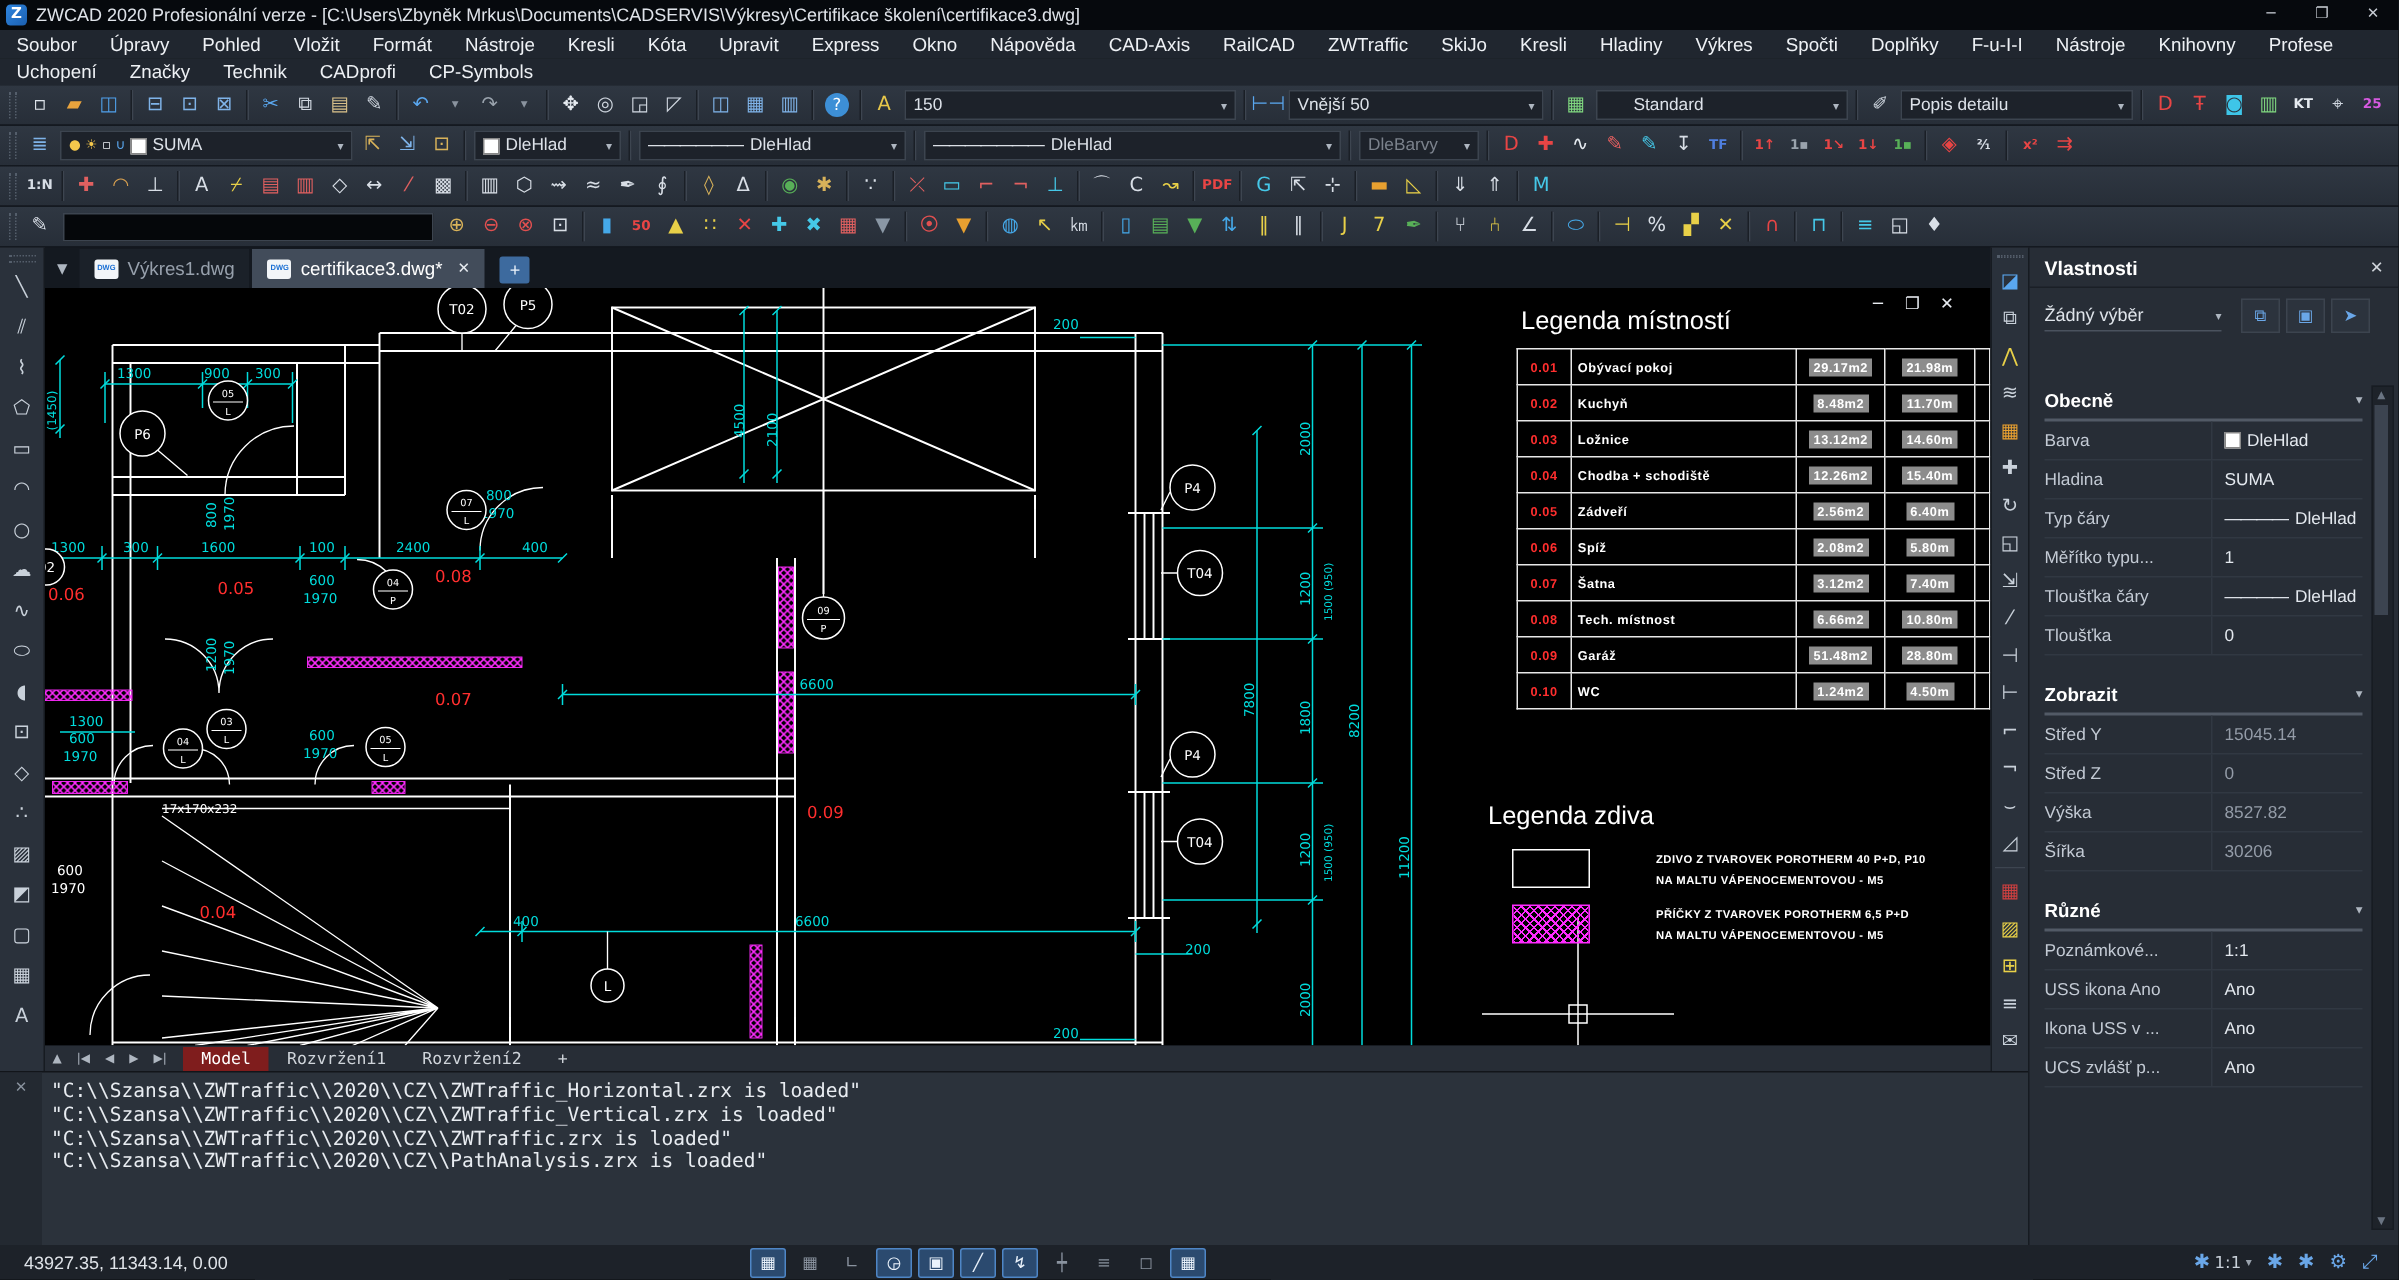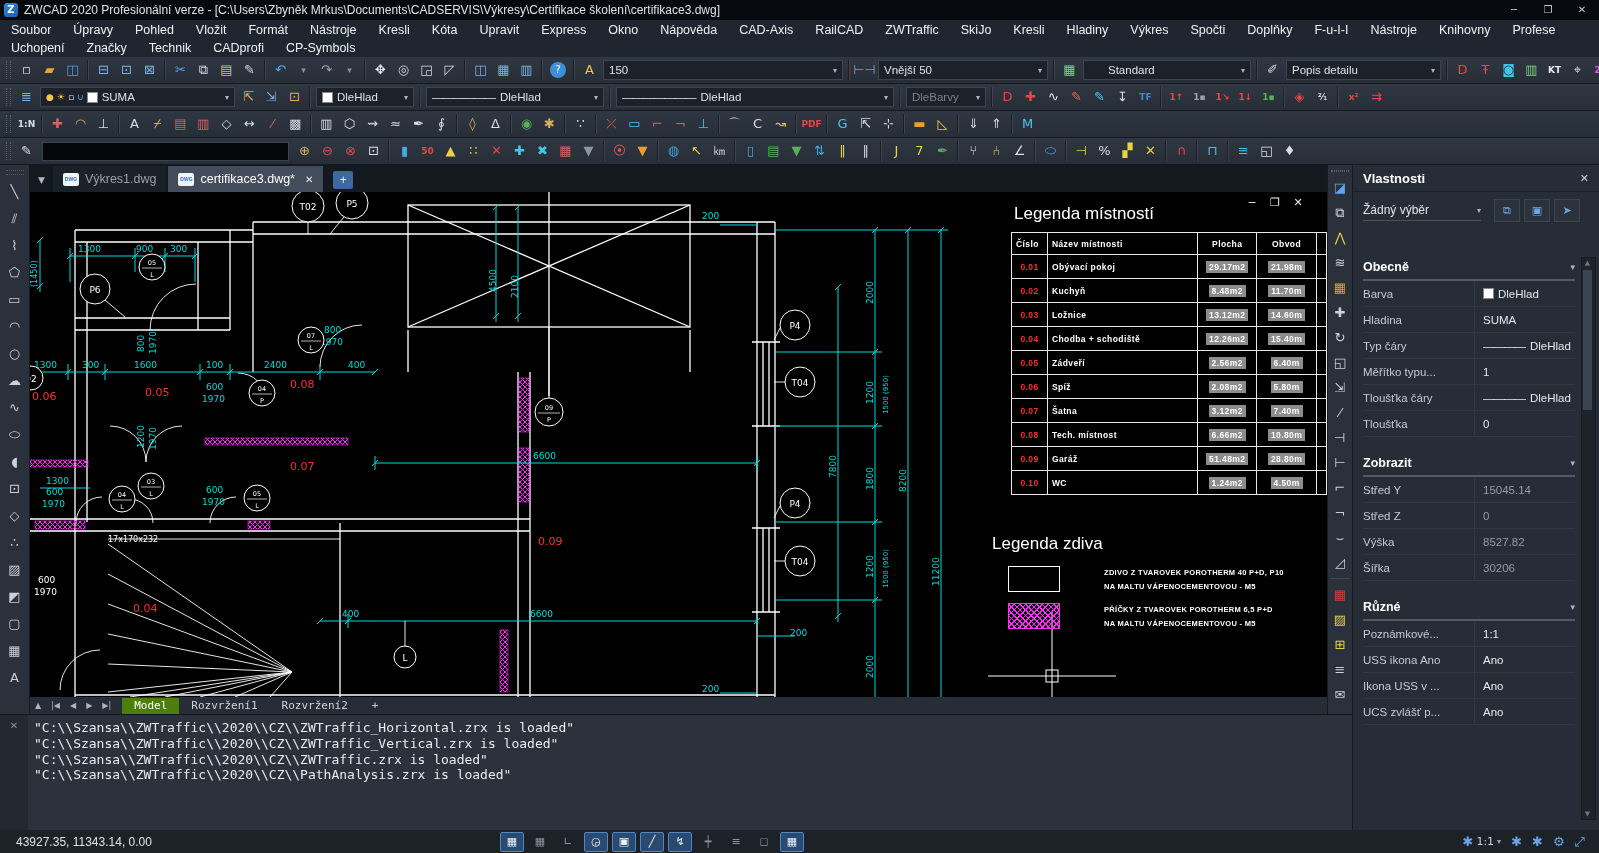--- a/index.html
+++ b/index.html
@@ -29,21 +29,21 @@
   .ti{width:23px;height:22px;line-height:22px;text-align:center;font-size:13px;color:#cfd6df;
       font-family:"DejaVu Sans",sans-serif;flex:0 0 auto;}
   .ti.small{font-size:9px;font-weight:bold;letter-spacing:0;}
   .ti.round{background:#3d8fd6;border-radius:50%;width:16px;height:16px;line-height:16px;font-size:11px;margin:0 4px;}
   .sep{width:1px;height:20px;background:#1a1f26;border-right:1px solid #3d4550;margin:0 3px;flex:0 0 auto;}
   .grip{width:3px;height:18px;border-left:1px dotted #545e6b;border-right:1px dotted #545e6b;margin:0 4px 0 2px;flex:0 0 auto;}
   .combo{height:20px;background:#1d222a;border:1px solid #3c444f;color:#dde2e9;font-size:11.5px;
     display:flex;align-items:center;padding:0 5px;box-sizing:border-box;margin:0 2px;flex:0 0 auto;}
   .combo .arw{margin-left:auto;color:#aeb6c0;font-size:8px;padding-left:6px;}
   .combo.dis{color:#7b828c;}
-  .cw235{width:240px;} .cw170{width:170px;} .cw140{width:168px;padding-left:24px;} .cw155{width:155px;}
+  .cw235{width:221px;} .cw170{width:170px;} .cw140{width:168px;padding-left:24px;} .cw155{width:155px;}
   .cw195{width:195px;} .cw98{width:98px;} .cw178{width:178px;} .cw278{width:278px;} .cw80{width:80px;}
   .mini{font-size:9px;margin-right:3px;font-family:"DejaVu Sans",sans-serif;}
   .chipw{width:9px;height:9px;background:#fff;border:1px solid #888;display:inline-block;margin-right:4px;}
   #cmdinput{width:245px;height:17px;background:#05070a;border:1px solid #3c444f;margin:0 4px;}
 
   
   #tabbar{position:absolute;left:30px;top:165px;width:1297px;height:27px;background:#141920;
     display:flex;align-items:flex-end;border-bottom:1px solid #0c0f14;}
   #tabdrop{color:#aeb6c0;font-size:9px;padding:0 8px 7px 8px;}
   .dtab{height:26px;display:flex;align-items:center;padding:0 10px;color:#97a0ac;font-size:12.5px;
@@ -91,21 +91,21 @@
   .swatch.hatch{border-color:#ff2bff;background-image:
     repeating-linear-gradient(45deg,#ff2bff,#ff2bff 1px,transparent 1px,transparent 4px),
     repeating-linear-gradient(-45deg,#ff2bff,#ff2bff 1px,transparent 1px,transparent 4px);}
   .wltext{font-size:7.5px;font-weight:bold;letter-spacing:.3px;line-height:14px;white-space:nowrap;}
 
   
   #layoutbar{position:absolute;left:30px;top:697px;width:1297px;height:17px;background:#272d36;
     display:flex;align-items:center;border-bottom:1px solid #12151a;}
   .lnav{color:#aeb6c0;font-size:8px;padding:0 5px;font-family:"DejaVu Sans",sans-serif;}
   .ltab{padding:0 12px;font-size:11px;color:#cfd4da;line-height:16px;font-family:"DejaVu Sans Mono",monospace;}
-  .ltab.act{background:#4d7c0f;color:#fff;}
+  .ltab.act{background:#7f1d1d;color:#fff;}
 
   
   #cmd{position:absolute;left:0;top:714px;width:1352px;height:116px;background:#2b323b;box-sizing:border-box;border-top:1px solid #12151a;}
   #cmdgut{position:absolute;left:0;top:0;width:28px;height:116px;background:#232931;color:#8a939f;
     font-size:10px;text-align:center;padding-top:5px;box-sizing:border-box;}
   #cmdlines{position:absolute;left:34px;top:5px;right:4px;font-family:"DejaVu Sans Mono",monospace;
     font-size:13px;color:#e8ecf1;line-height:15.8px;white-space:pre;}
   #promptrow{position:absolute;left:0;bottom:0;width:1352px;height:21px;border-top:1px solid #171c22;
     display:flex;align-items:center;font-family:"DejaVu Sans Mono",monospace;font-size:13px;color:#e8ecf1;}
   #promptrow .ptext{margin-left:14px;}
@@ -686,27 +686,20 @@
     <div id="rtitle">Legenda místností</div>
     <table id="rtable">
       <colgroup>
           <col style="width:36px">
           <col style="width:151px">
           <col style="width:59px">
           <col style="width:60px">
           <col style="width:10px">
         </colgroup>
       <tbody id="rtbody">
-          <tr class="hd">
-            <td>Číslo</td>
-            <td>Název místnosti</td>
-            <td style="text-align: center;">Plocha</td>
-            <td style="text-align: center;">Obvod</td>
-            <td></td>
-          </tr>
           <tr>
             <td class="cnum">0.01</td>
             <td>Obývací pokoj</td>
             <td style="text-align: center;"><span class="fld">29.17m2</span></td>
             <td style="text-align: center;"><span class="fld">21.98m</span></td>
             <td></td>
           </tr>
           <tr>
             <td class="cnum">0.02</td>
             <td>Kuchyň</td>

